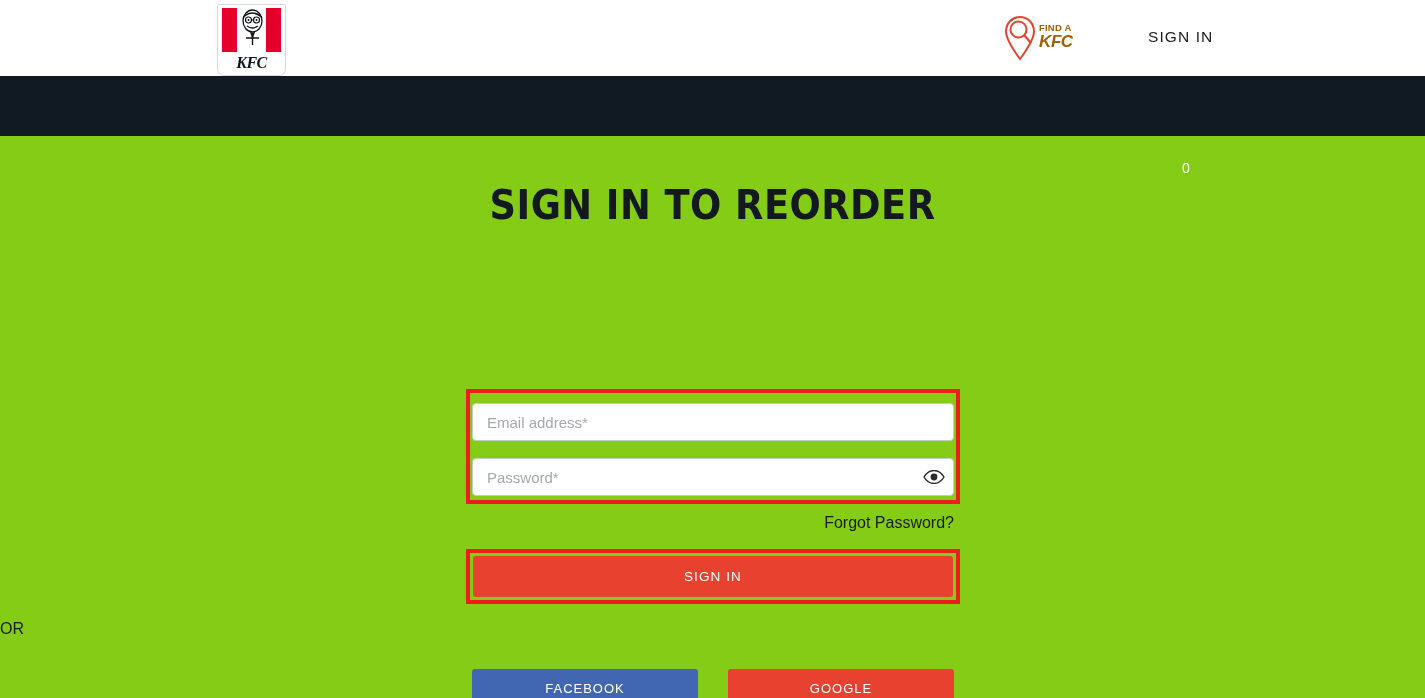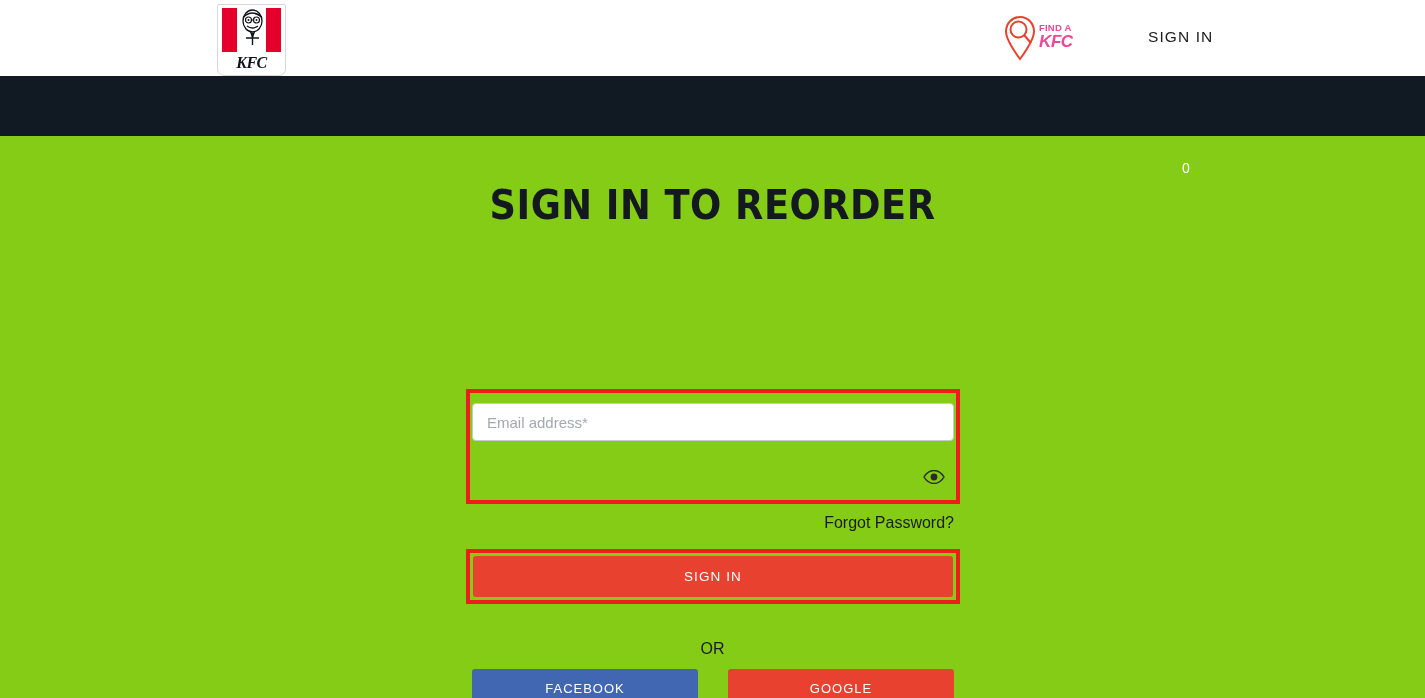--- a/index.html
+++ b/index.html
@@ -47,21 +47,21 @@
     text-align: center; line-height: 19px;
   }
 
   .find-kfc {
     position: absolute; left: 1003px; top: 12px;
     width: 84px; height: 54px;
     display: flex; align-items: center;
   }
   .find-kfc-text {
     position: absolute; left: 36px; top: 11px;
-    color: #ec4899;
+    color: #a16207;
     line-height: 1.05;
   }
   .find-kfc-text .l1 {
     font-size: 9.5px; font-weight: bold; letter-spacing: 0.2px;
     display: block;
   }
   .find-kfc-text .l2 {
     font-size: 17px; font-weight: bold; font-style: italic;
     letter-spacing: -0.4px; display: block;
   }
@@ -187,22 +187,22 @@
     background: #e8412f;
     border: none; border-radius: 3px;
     color: #ffffff;
     font-size: 13.5px;
     letter-spacing: 1.1px;
     cursor: pointer;
     font-family: "Liberation Sans", sans-serif;
   }
 
   .or-text {
-    position: absolute; left: 0; right: 0; top: 504px;
-    text-align: center;
+    position: absolute; left: 0; right: 0; top: 484px;
+    text-align: left;
     font-size: 16px;
     color: #1b1b1b;
   }
 
   .social {
     position: absolute;
     height: 38px;
     border: none; border-radius: 3px;
     color: #ffffff;
     font-size: 13px;
@@ -272,20 +272,21 @@
     </svg>
   </div>
 </div>
 
 <div class="main">
 
   <div class="page-title">SIGN IN TO REORDER</div>
 
   <input class="field field-email" type="email" placeholder="Email address*" style="">
 
+  <input class="field field-pass" type="password" placeholder="Password*" style="">
 
   <button class="eye-btn">
     <svg width="22" height="14" viewBox="0 0 22 14">
       <path d="M1 7 C4 2 8 0.5 11 0.5 C14 0.5 18 2 21 7 C18 12 14 13.5 11 13.5 C8 13.5 4 12 1 7 Z" fill="none" stroke="#2b2b2b" stroke-width="1.4"></path>
       <circle cx="11" cy="7" r="3.4" fill="#2b2b2b"></circle>
     </svg>
   </button>
 
   <div class="forgot">Forgot Password?</div>
 

